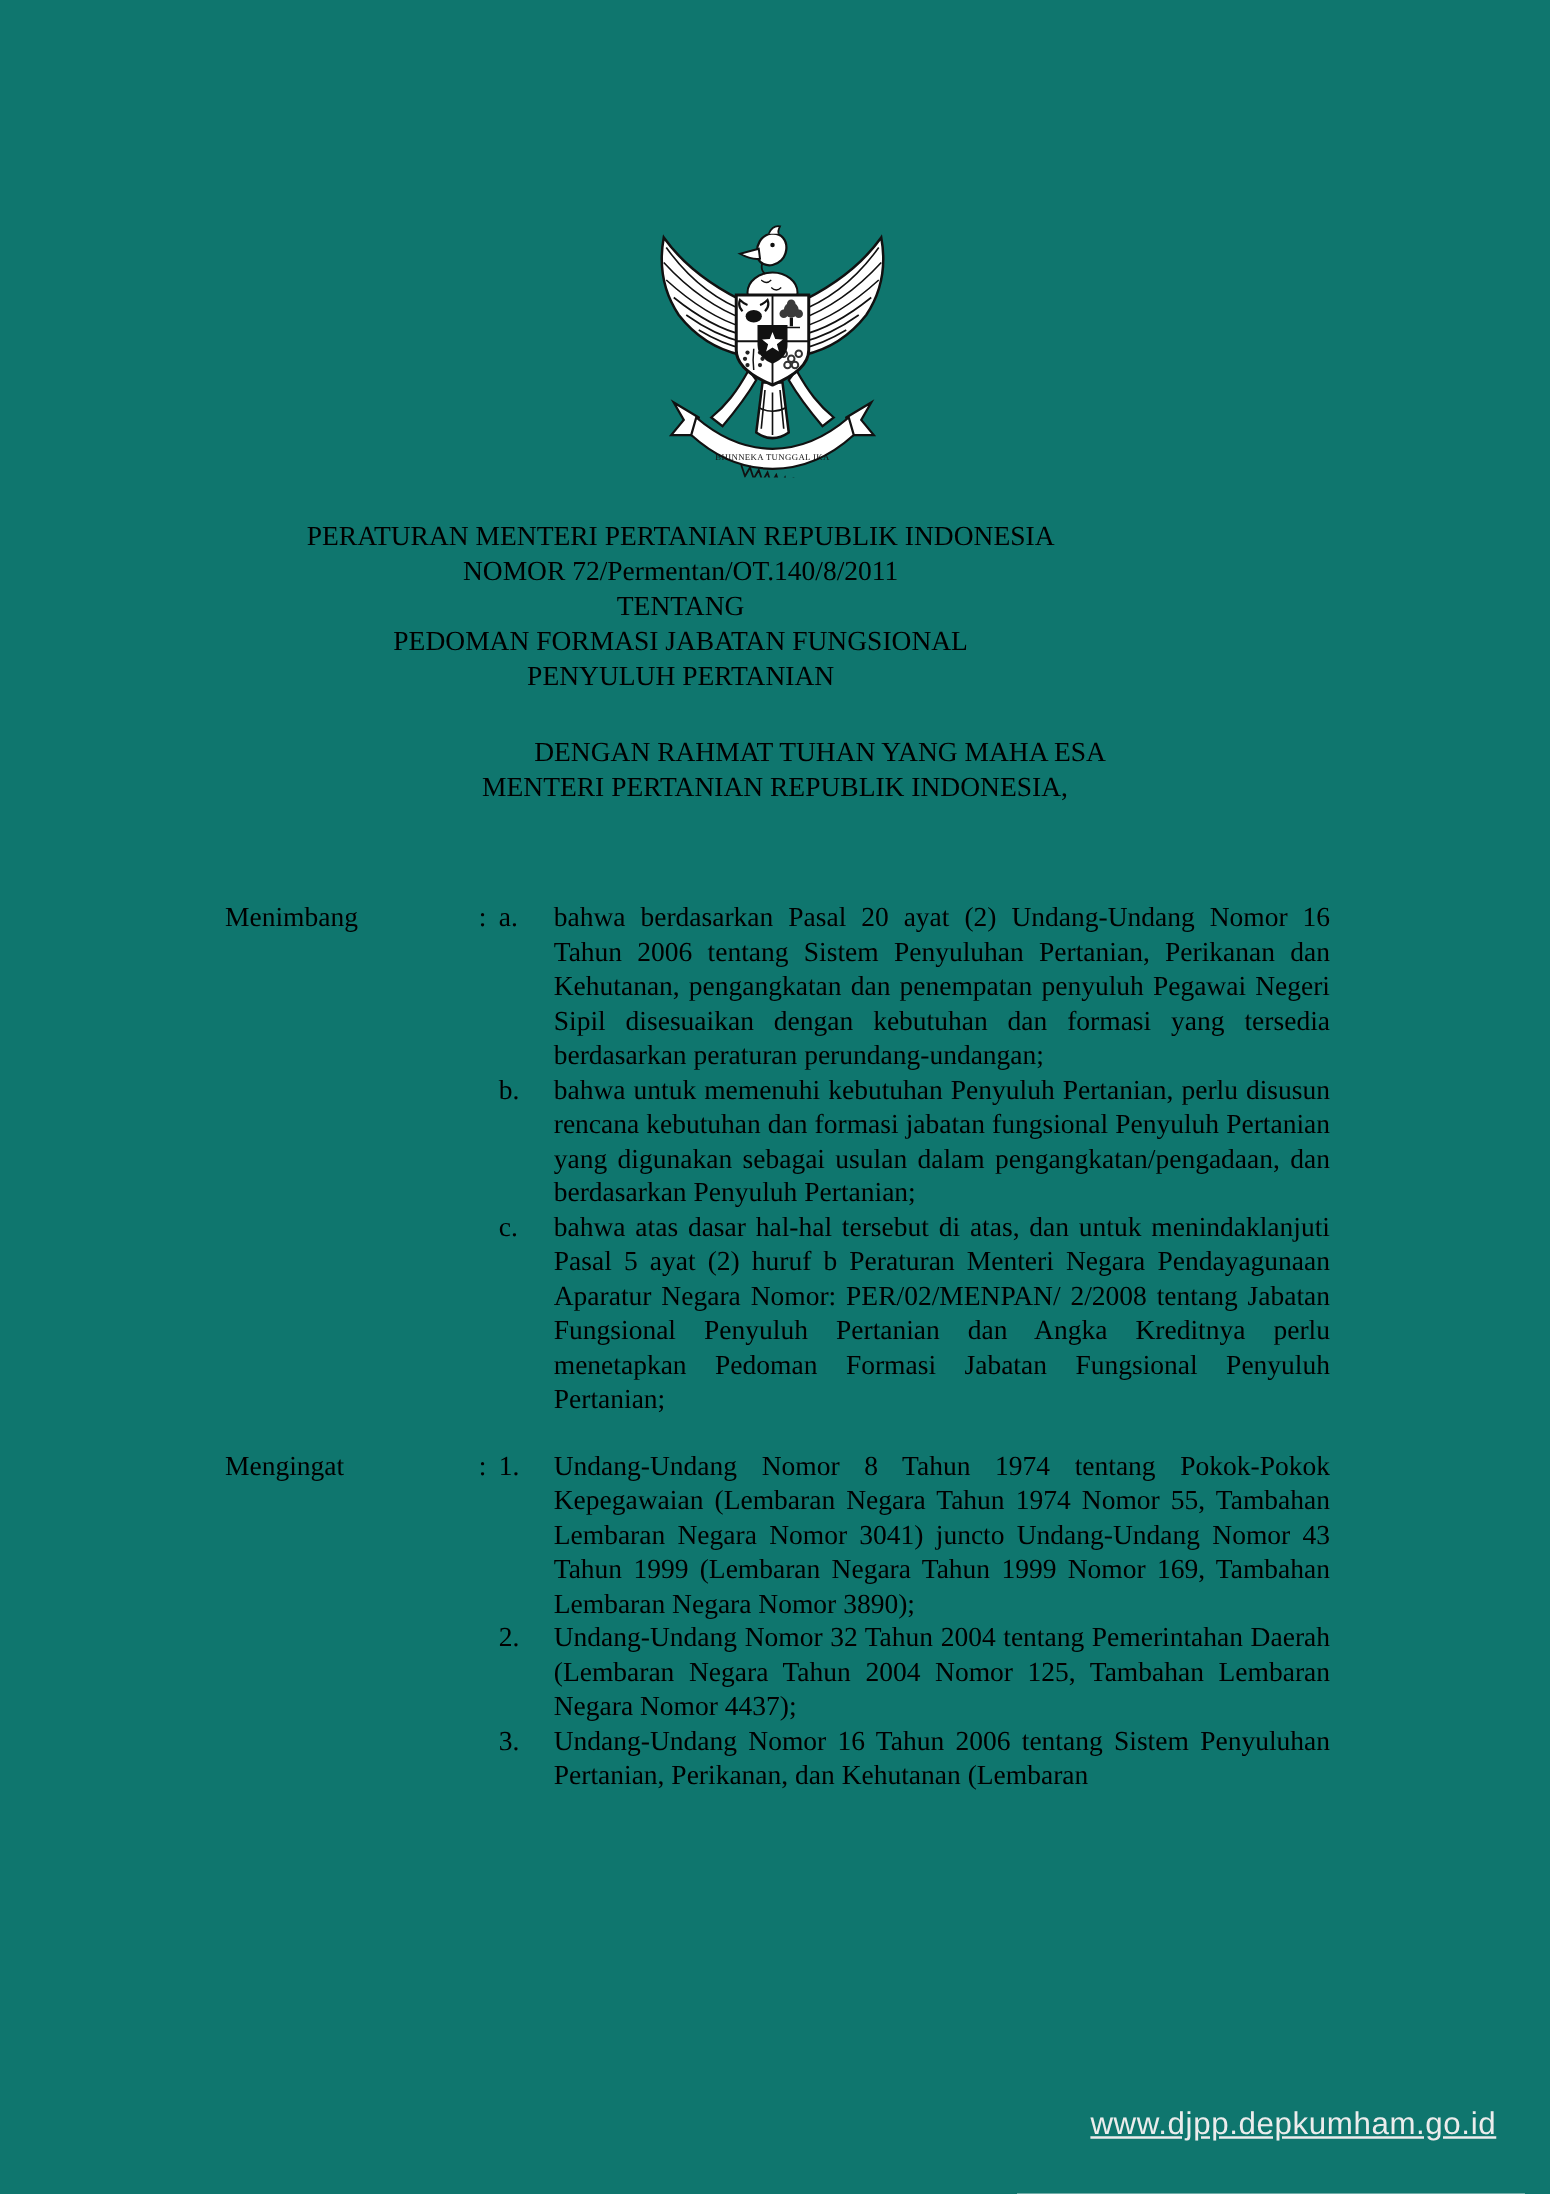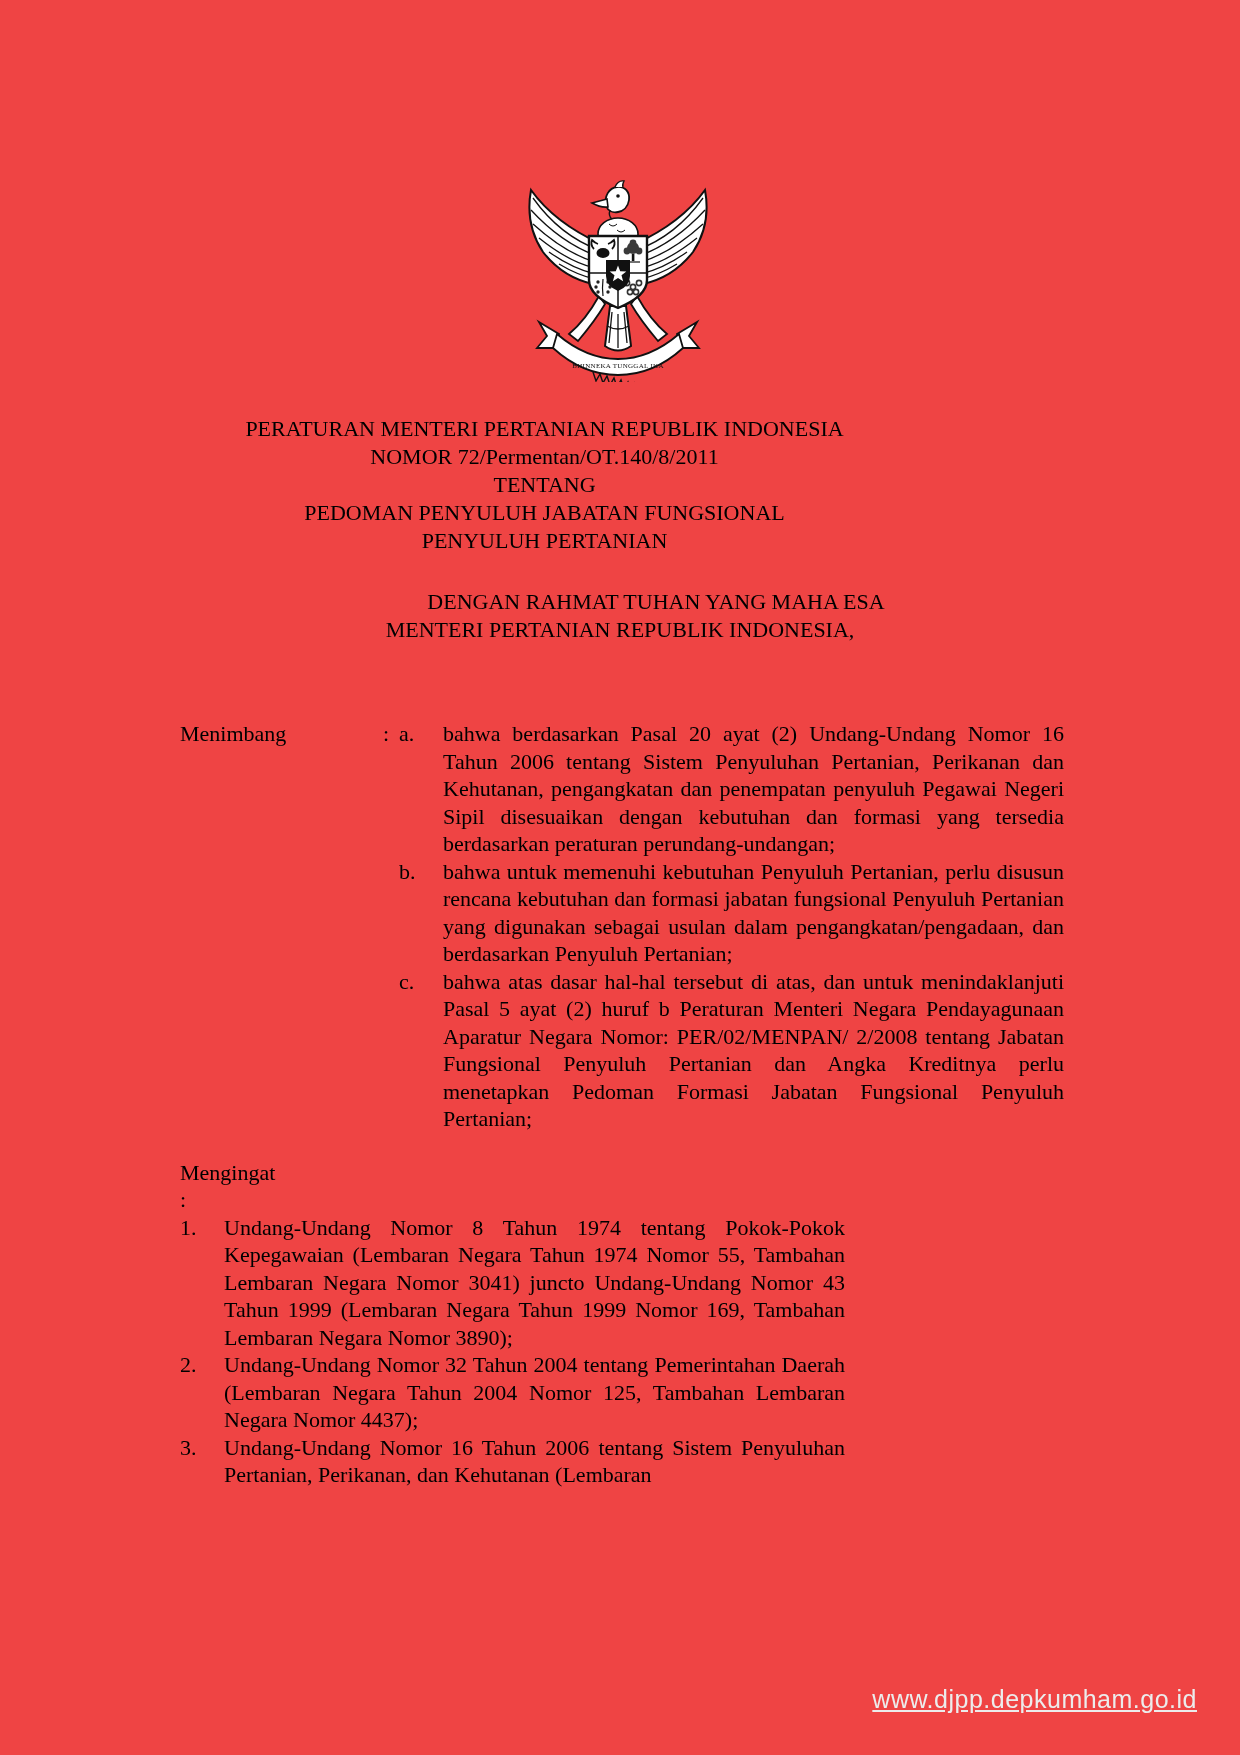--- a/index.html
+++ b/index.html
@@ -1,34 +1,34 @@
 <!DOCTYPE html>
 <html><head>
 <meta charset="utf-8">
 <style>
   html,body{margin:0;padding:0;background:#ffffff;}
   .page{
     position:relative;
     width:1240px;height:1755px;
-    background:#ef4444;
+    background:#0f766e;
     font-family:"Liberation Serif", serif;
     font-size:22px;line-height:27.5px;color:#000;
     overflow:hidden;
   }
   .emblem{position:absolute;left:523px;top:176px;width:190px;height:206px;}
   .title-block{
     position:absolute;top:415px;left:0;width:1089px;
     text-align:center;line-height:28px;
   }
   .centered-line{position:absolute;left:0;width:1240px;text-align:center;}
   .invocation{top:588px;padding-left:36px;}
   .authority{top:616px;}
   .sections-wrap{position:absolute;top:720px;left:180px;width:884px;}
   .section{display:flex;align-items:flex-start;}
-  .section + .section{margin-top:26px;flex-direction:column;}
+  .section + .section{margin-top:26px;}
   .col-label{width:203px;flex:none;}
   .col-colon{width:16px;flex:none;}
   .col-items{width:621px;flex:none;}
   .item{display:flex;align-items:flex-start;}
   .col-marker{width:44px;flex:none;}
   .col-text{width:621px;flex:none;text-align:justify;}
   .watermark{
     position:absolute;top:1684px;right:43px;
     font-family:"Liberation Sans", sans-serif;
     font-size:25px;line-height:30px;
@@ -151,21 +151,21 @@
           <polygon fill="#ffffff" points="95,89.5 97.2,95.2 103.3,95.5 98.5,99.3 100.1,105.2 95,101.9 89.9,105.2 91.5,99.3 86.7,95.5 92.8,95.2"></polygon>
         </g>
       </g>
     </svg>
   </div>
 
   <div class="title-block">
     <div>PERATURAN MENTERI PERTANIAN REPUBLIK INDONESIA</div>
     <div>NOMOR 72/Permentan/OT.140/8/2011</div>
     <div>TENTANG</div>
-    <div>PEDOMAN PENYULUH JABATAN FUNGSIONAL</div>
+    <div>PEDOMAN FORMASI JABATAN FUNGSIONAL</div>
     <div>PENYULUH PERTANIAN</div>
   </div>
 
   <div class="centered-line invocation">DENGAN RAHMAT TUHAN YANG MAHA ESA</div>
   <div class="centered-line authority">MENTERI PERTANIAN REPUBLIK INDONESIA,</div>
 
   <div class="sections-wrap">
       <div class="section">
         <div class="col-label">Menimbang</div>
         <div class="col-colon">:</div>

